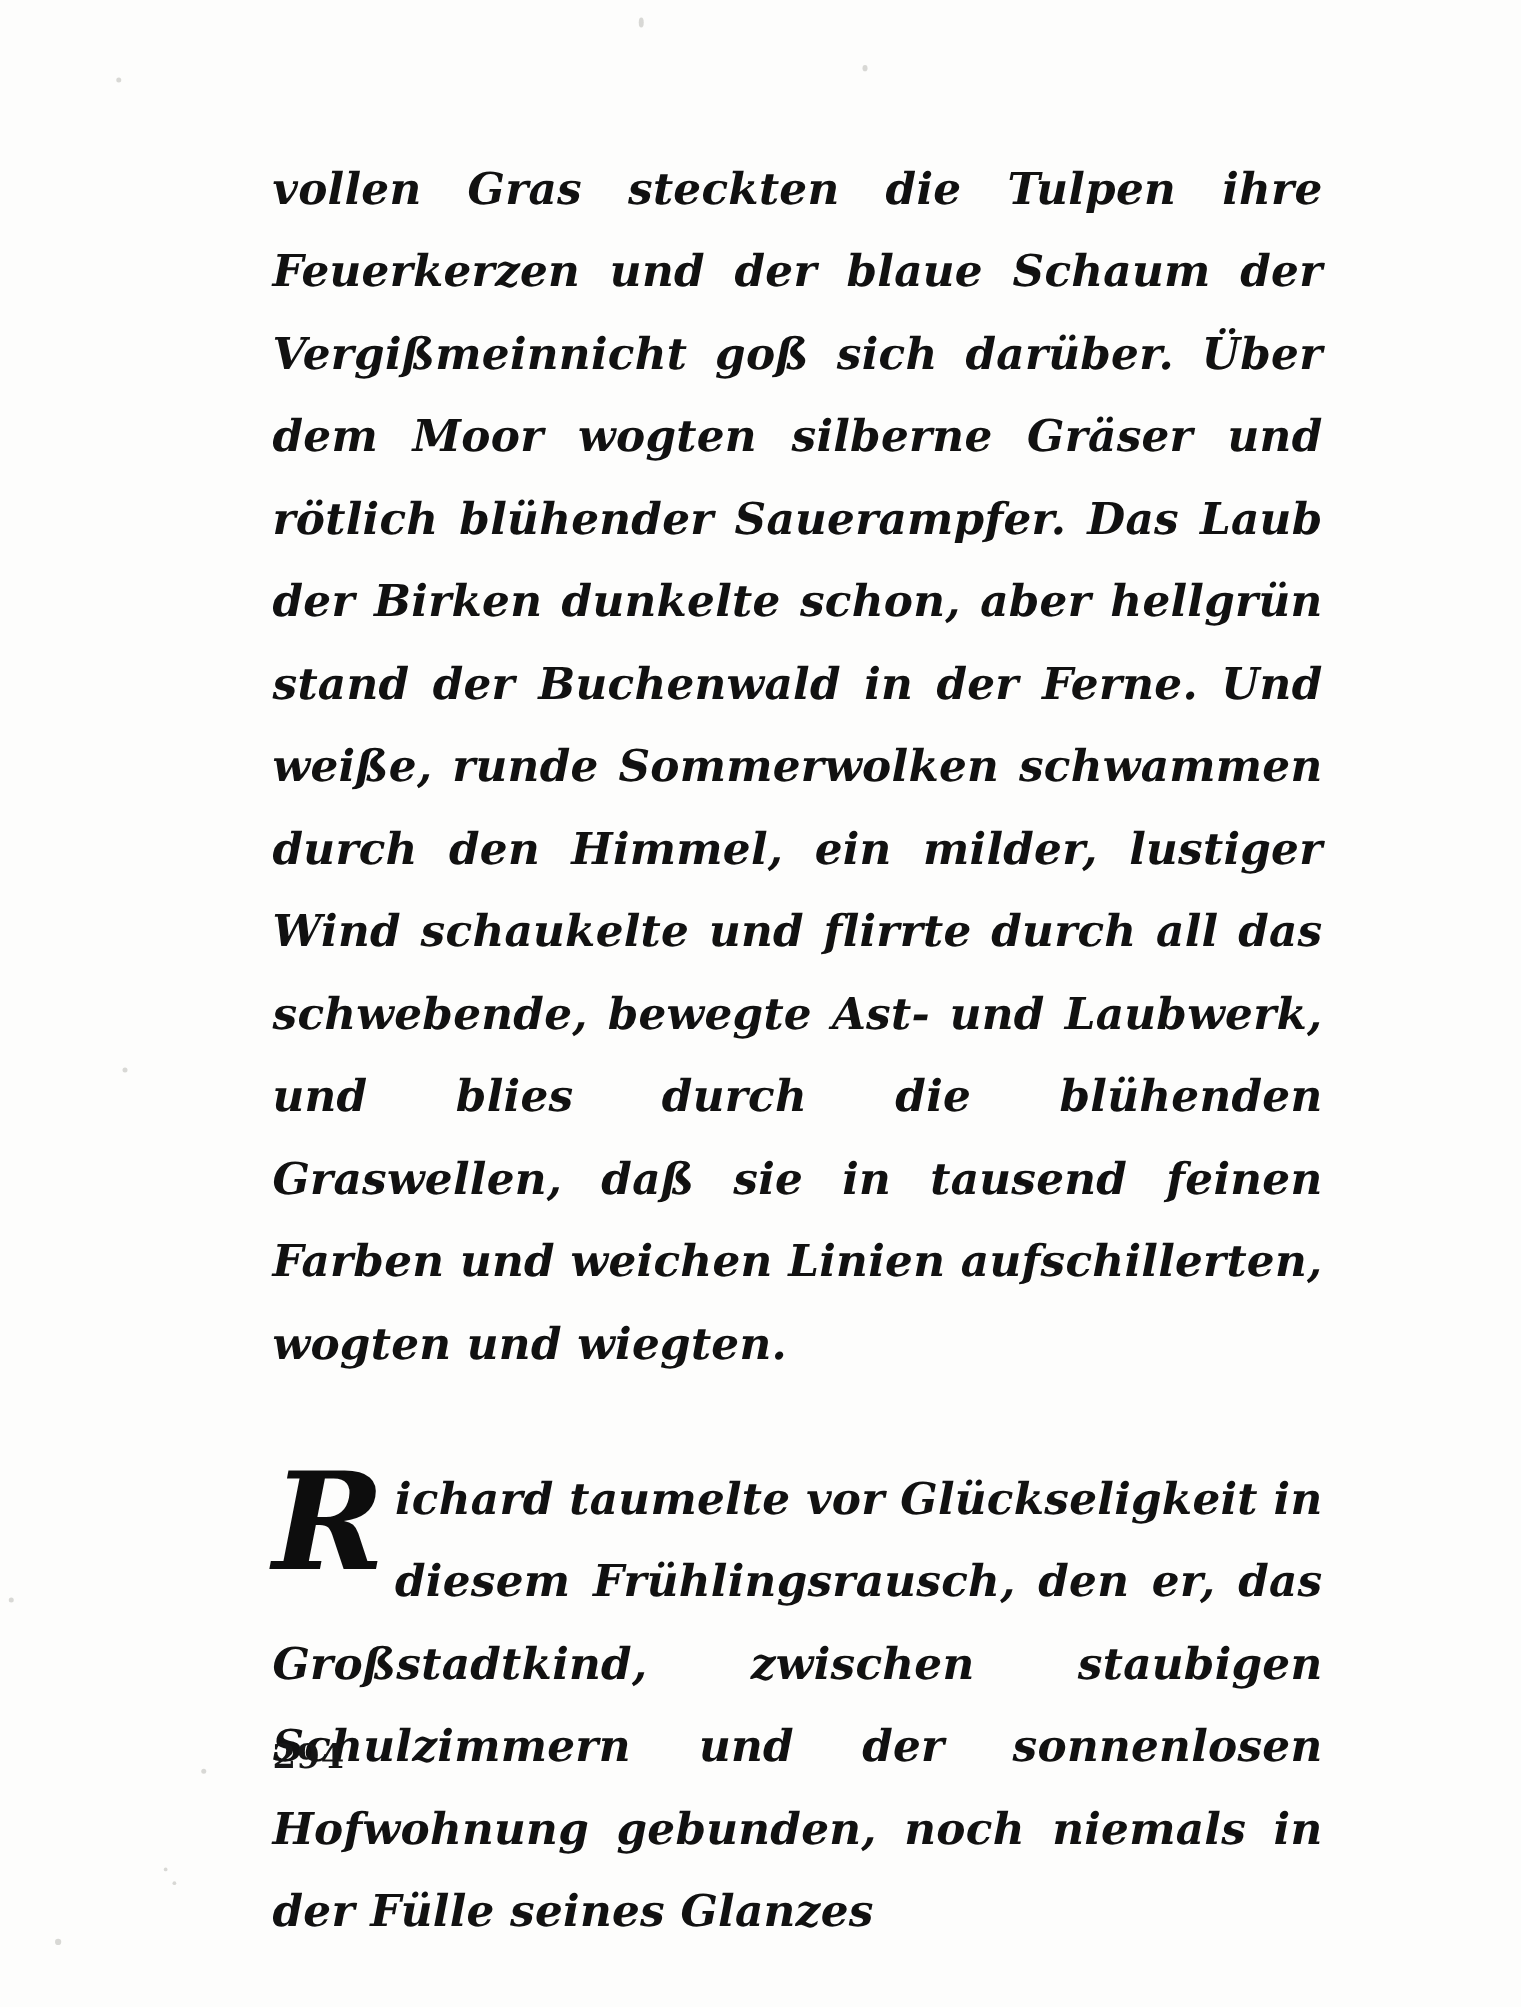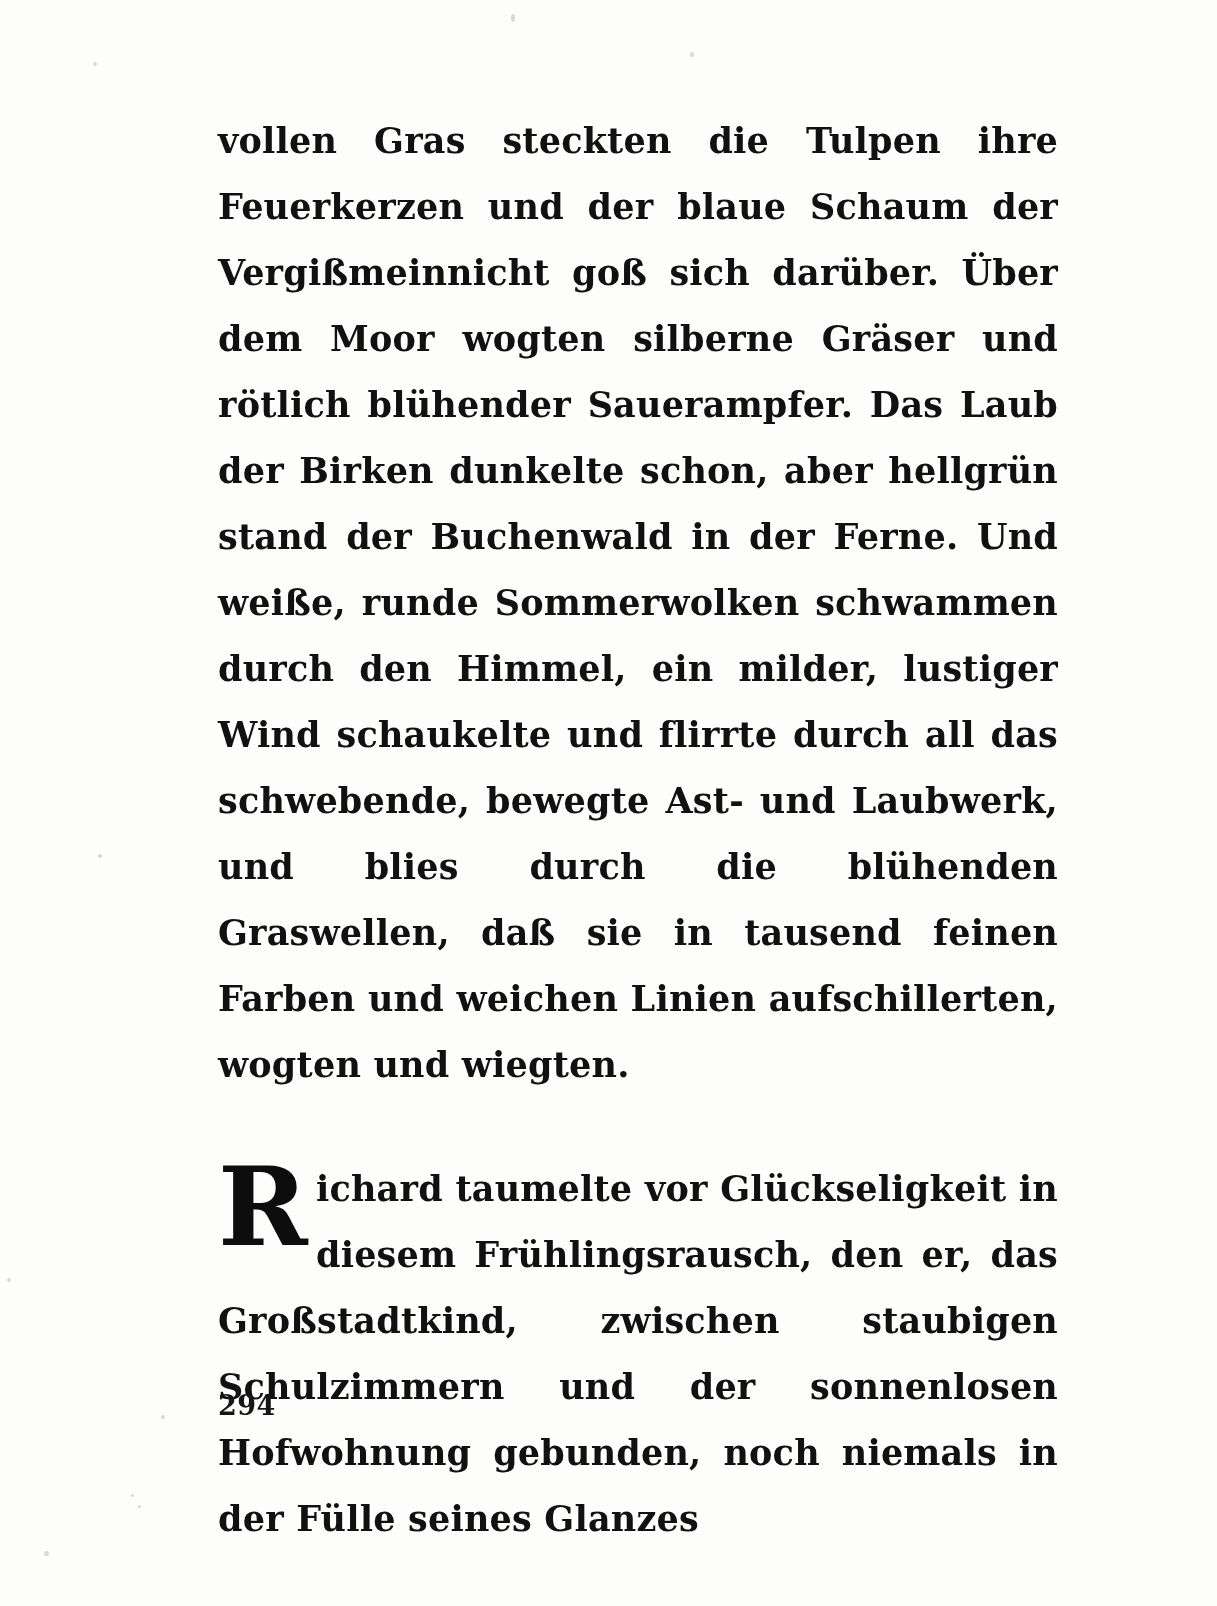--- a/index.html
+++ b/index.html
@@ -22,22 +22,23 @@
   
   .speck {
     position: absolute;
     background: #b9b9b4;
     border-radius: 50%;
     opacity: .55;
   }
   .text-block {
     position: absolute;
     left: 218px;
-    top: 108px;
+    top: 119px;
     width: 840px;
+    font-style: italic;
   }
   .para {
     font-family: "DejaVu Serif", serif;
     font-size: 35px;
     line-height: 66px;
     color: #111111;
     text-align: justify;
     text-justify: inter-word;
     letter-spacing: .2px;
     margin: 0;

